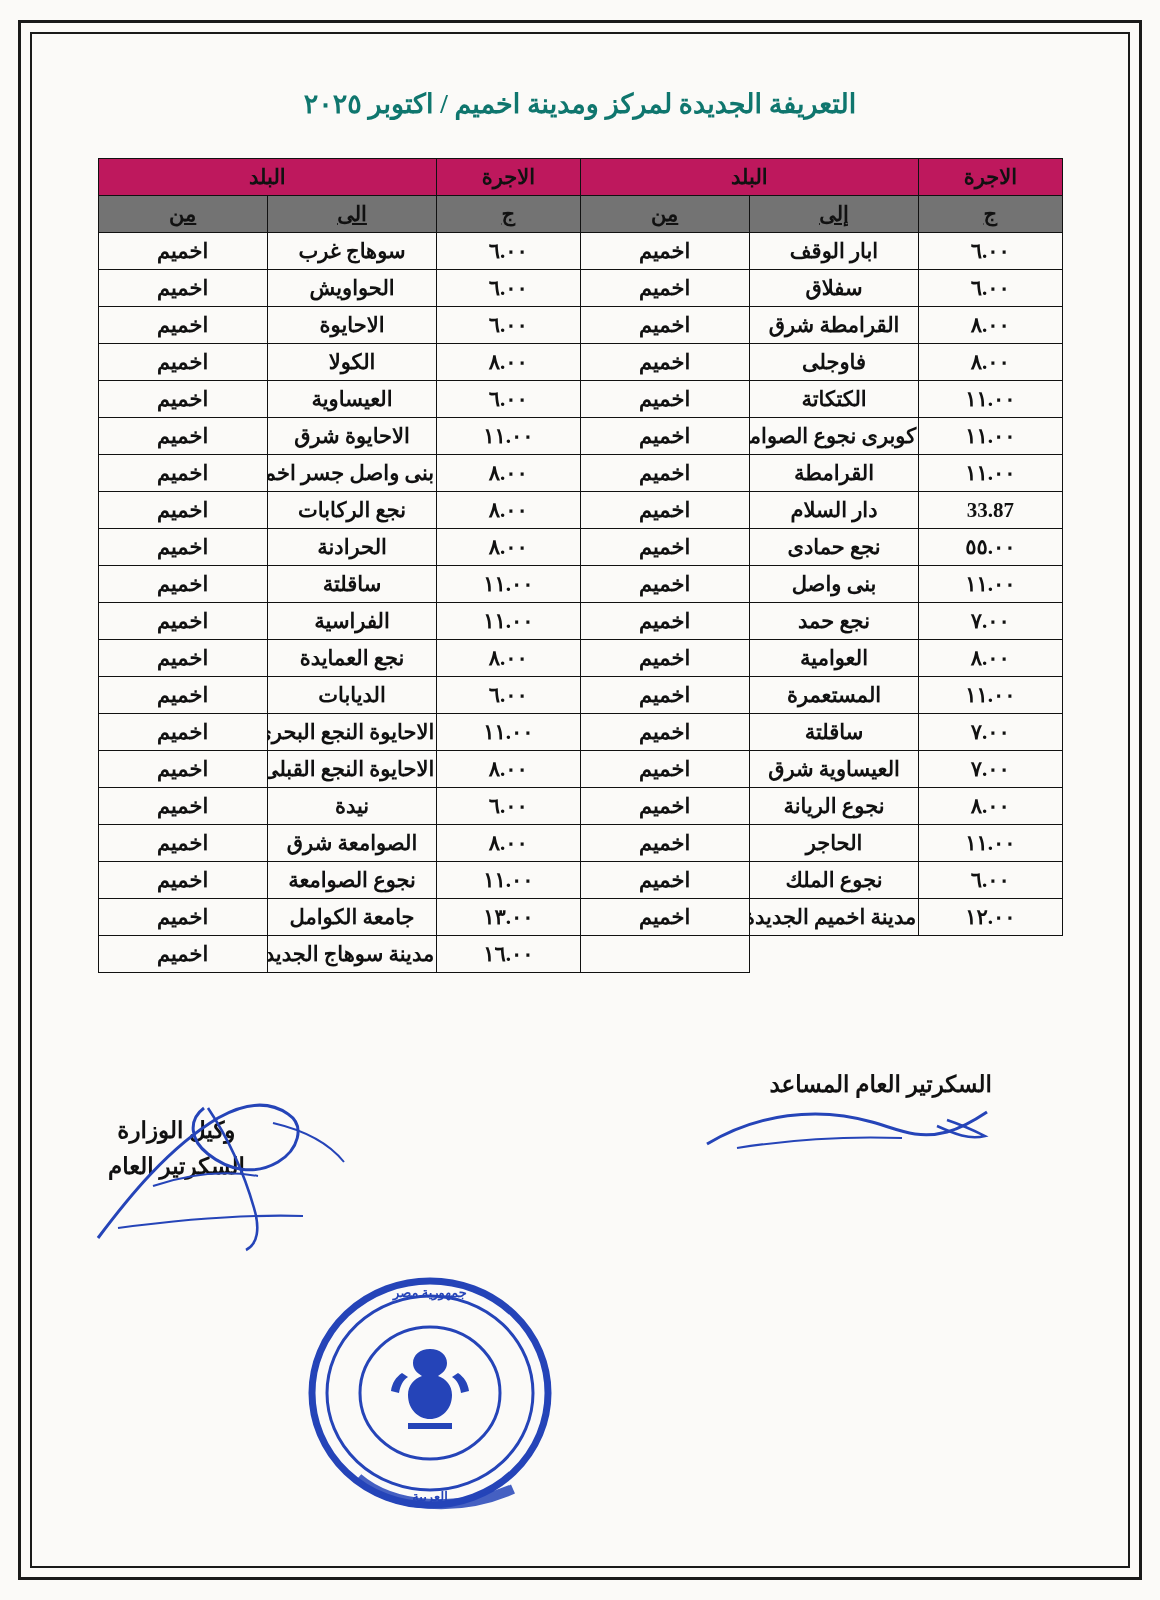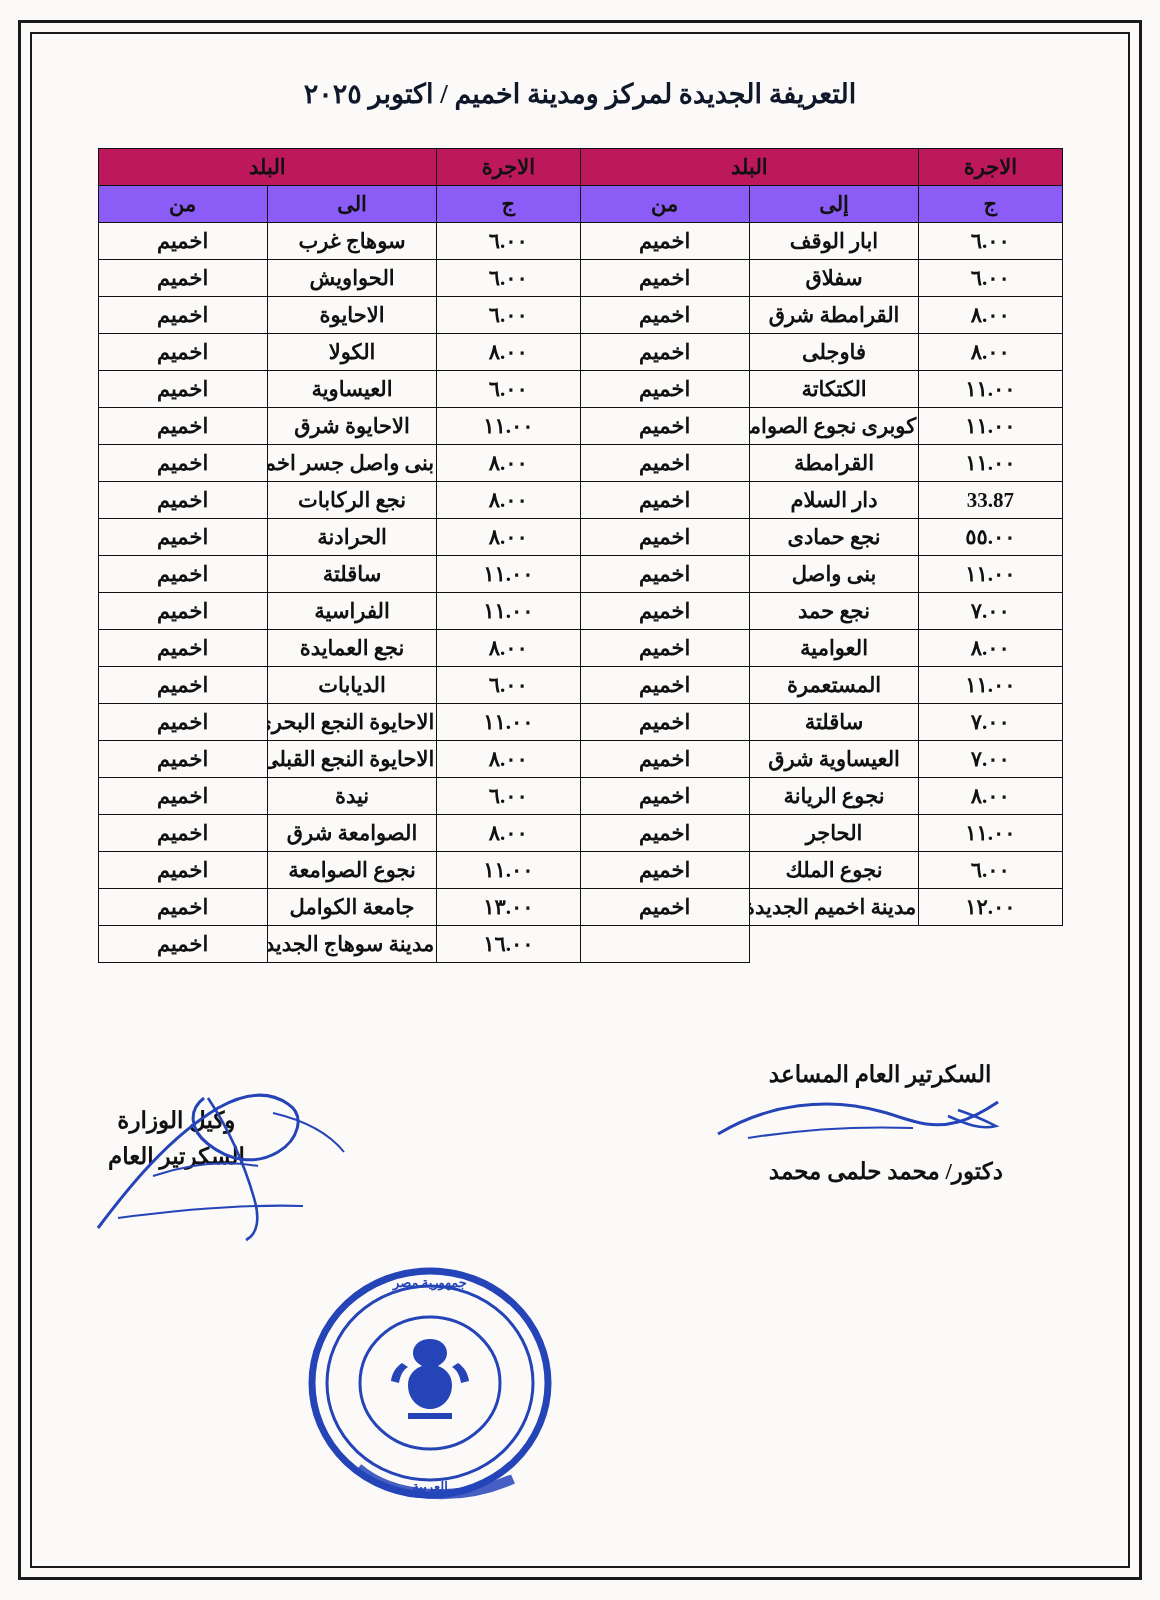--- a/index.html
+++ b/index.html
@@ -30,22 +30,22 @@
     border: 2px solid #1a1a1a;
   }
   .content {
     position: absolute;
     left: 48px; top: 50px; right: 48px; bottom: 50px;
   }
   .doc-title {
     text-align: center;
     font-size: 27px;
     font-weight: 700;
-    color: #0f172a;
-    margin-top: 28px;
+    color: #0f766e;
+    margin-top: 38px;
     letter-spacing: 0;
     direction: rtl;
   }
   table.tariff {
     border-collapse: collapse;
     margin: 38px auto 0 auto;
     width: 965px;
     direction: rtl;
     table-layout: fixed;
   }
@@ -59,23 +59,24 @@
     font-weight: 700;
     white-space: nowrap;
     overflow: hidden;
   }
   table.tariff th.grouphead {
     font-size: 21px;
     font-weight: 700;
     background: #be185d;
   }
   table.tariff th.subhead {
-    background: #8b5cf6;
+    background: #737373;
     font-weight: 700;
     font-size: 21px;
+    text-decoration: underline;
   }
   .col-fare { width: 105px; }
   .col-to   { width: 255px; }
   .col-from { width: 120px; }
   .blank-cell {
     border: none !important;
     background: transparent;
   }
   .outer-blank-left {
     border-right: 1.6px solid #111;
@@ -85,23 +86,23 @@
   }
   
   .sign-area {
     position: relative;
     margin-top: 95px;
     height: 420px;
     direction: rtl;
   }
   .sign-right {
     position: absolute;
-    right: 109px;
+    right: 120px;
     top: 0;
-    text-align: left;
+    text-align: center;
     font-size: 23px;
     font-weight: 700;
     color: #111;
     line-height: 1.5;
   }
   .sign-left {
     position: absolute;
     left: 60px;
     top: 45px;
     text-align: center;
@@ -315,21 +316,20 @@
             <td class="col-to">مدينة سوهاج الجديدة</td>
             <td class="col-from">اخميم</td>
           </tr>
         </tbody>
     </table>
 
     <div class="sign-area">
 
       <div class="sign-right">
         <div>السكرتير العام المساعد</div>
-        <div class="name">دكتور/ محمد حلمى محمد</div>
         <svg class="scribble" width="300" height="70" style="right:-5px; top:28px;" viewBox="0 0 300 70">
           <path d="M10 48 C60 18, 120 10, 175 26 C200 33, 220 44, 250 36 C265 32, 278 24, 290 16" fill="none" stroke="#2544b8" stroke-width="3"></path>
           <path d="M240 30 C258 38, 272 44, 288 40 C276 34, 262 28, 250 24" fill="none" stroke="#2544b8" stroke-width="2.5"></path>
           <path d="M40 52 C90 44, 150 40, 205 42" fill="none" stroke="#2544b8" stroke-width="2"></path>
         </svg>
       </div>
 
       <div class="sign-left">
         <div>وكيل الوزارة</div>
         <div>السكرتير العام</div>

